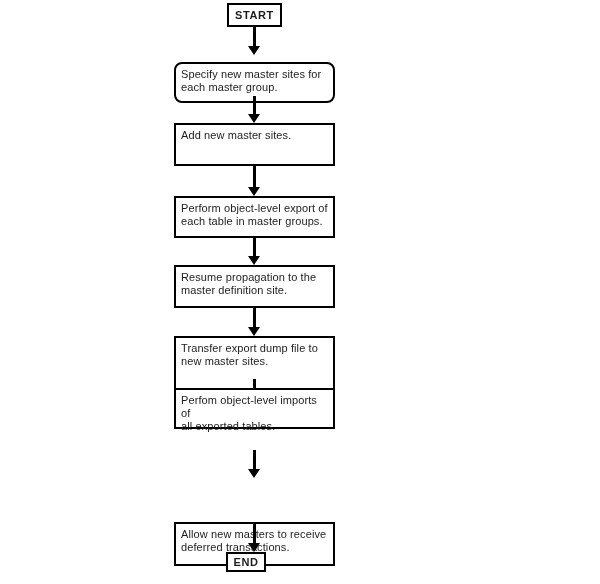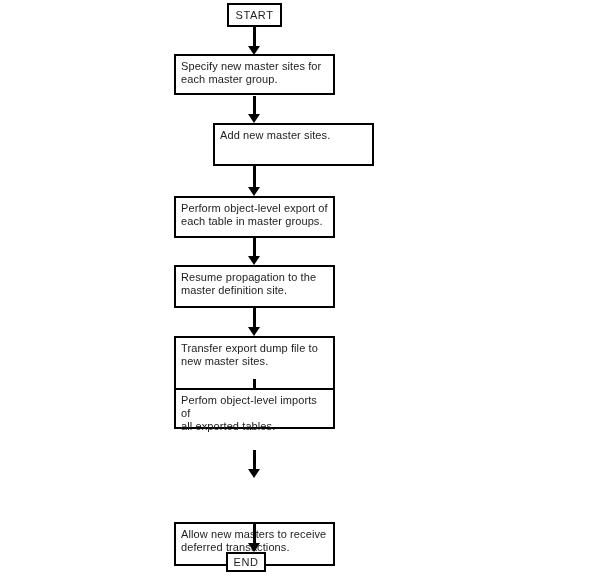--- a/index.html
+++ b/index.html
@@ -24,25 +24,26 @@
     padding: 4px 5px 0 5px;
     white-space: pre-line;
     letter-spacing: 0.1px;
   }
   .terminal {
     display: flex;
     align-items: center;
     justify-content: center;
     font-size: 11px;
     letter-spacing: 0.6px;
+    font-weight: bold;
   }
   
   .n-start { left: 227px; top: 3px;   width: 55px;  height: 24px; }
-  .n-s1    { left: 174px; top: 54px;  width: 161px; height: 41px; }
-  .n-s2    { left: 174px; top: 123px; width: 161px; height: 43px; margin-left: 39px; }
+  .n-s1    { left: 174px; top: 62px;  width: 161px; height: 41px; border-radius: 8px; }
+  .n-s2    { left: 174px; top: 123px; width: 161px; height: 43px; }
   .n-s3    { left: 174px; top: 196px; width: 161px; height: 42px; }
   .n-s4    { left: 174px; top: 265px; width: 161px; height: 43px; }
   .n-s5    { left: 174px; top: 336px; width: 161px; height: 54px; }
   .n-s6    { left: 174px; top: 388px; width: 161px; height: 41px; }
   .n-s7    { left: 174px; top: 478px; width: 161px; height: 44px; margin-top: 44px; }
   .n-end   { left: 226px; top: 552px; width: 40px;  height: 20px; }
   
   .arrow { position: absolute; left: 248px; width: 13px; }
   .a1 { top: 27px;  height: 28px; }
   .a2 { top: 96px;  height: 27px; }

